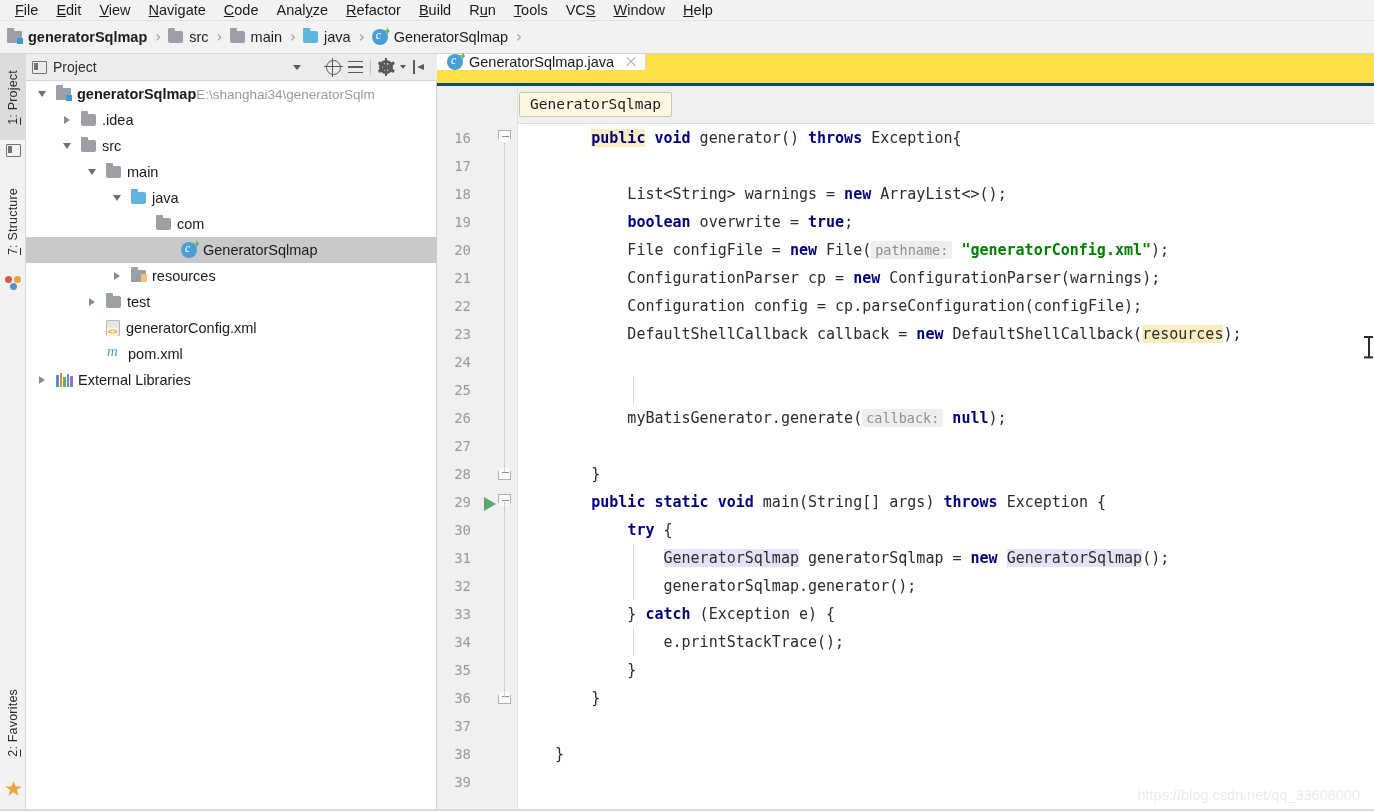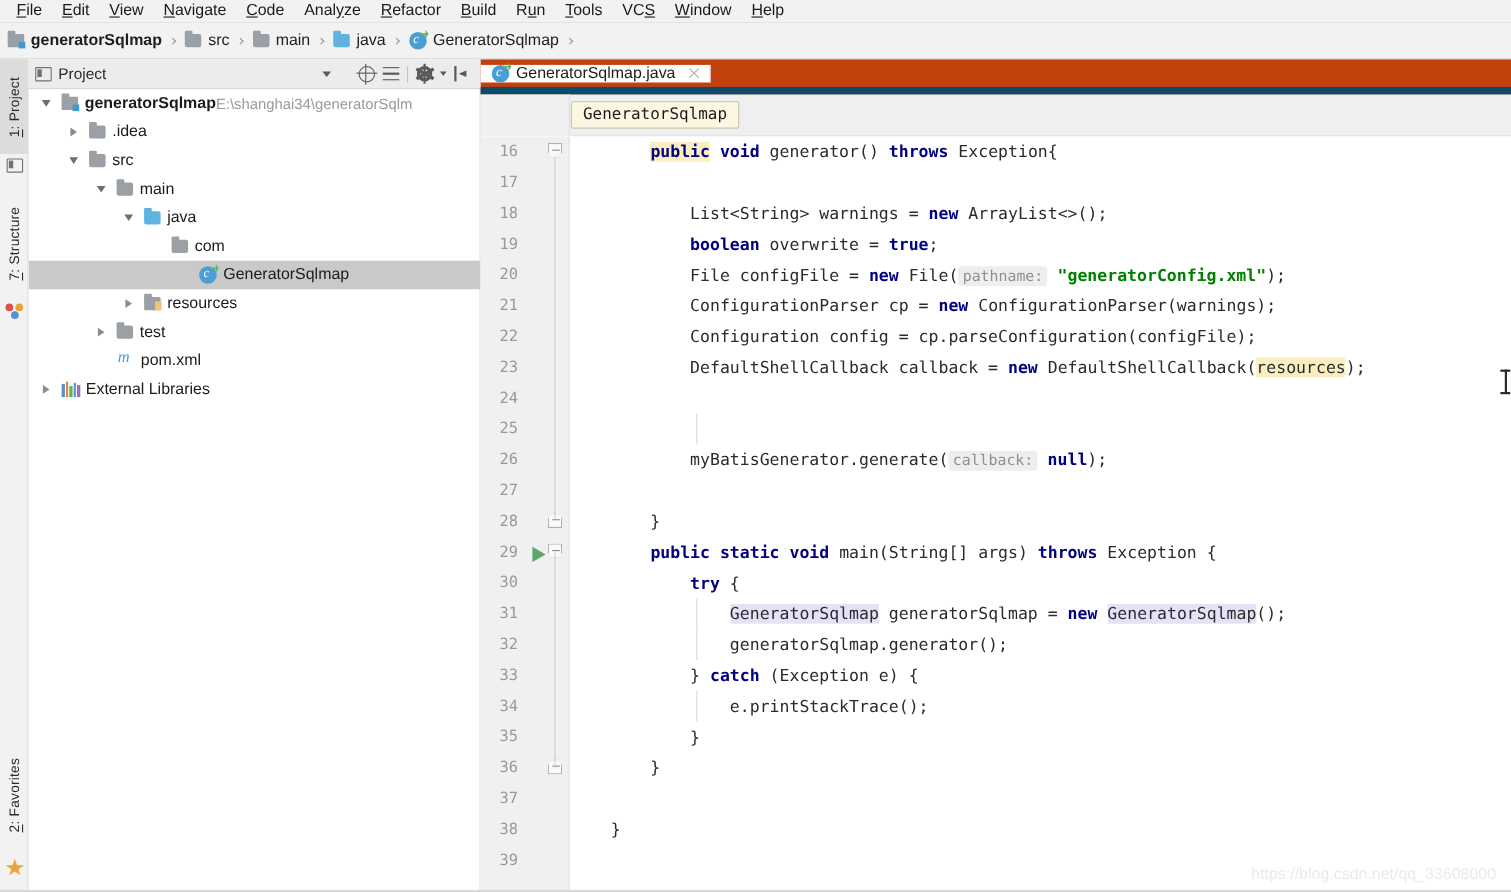--- a/index.html
+++ b/index.html
@@ -204,22 +204,22 @@
   .ic-struct .d2 { left:9px;top:0;  background:#e8a33d; }
   .ic-struct .d3 { left:4.5px;top:7px; background:#5b8fd0; }
 
   
   .editor-area {
     position: absolute; left: 437px; top: 54px; width: 937px; height: 757px;
     background: #ffffff;
   }
   .tabbar {
     position: absolute; left: 0; top: 0; width: 937px; height: 32px;
-    background: #c2410c; border-bottom: 7px solid #0c4a6e;
-    display: flex; align-items: center;
+    background: #fde047; border-bottom: 3px solid #0c4a6e;
+    display: flex; align-items: flex-start;
   }
   .etab {
     background: #ffffff; display: flex; align-items: center;
     padding: 0 7px 0 10px; border-right: 1px solid #d6d6d6;
     font-size: 14.5px; color: #1b1b1b; cursor: default; white-space: nowrap;
   }
   .etab .tabclose {
     margin-left: 10px; width: 14px; height: 14px; position: relative; opacity: .55;
   }
   .etab .tabclose::before, .etab .tabclose::after {
@@ -498,20 +498,26 @@
           <span class="ic ic-res" style="margin-left: 6px;"></span>
           <span class="tlabel">resources</span>
         </div>
         <div class="trow">
           <span style="flex: 0 0 auto; width: 58px; height: 26px;"></span>
           <span class="arrow">
             <i class="tri-right"></i>
           </span>
           <span class="ic ic-folder-gray" style="margin-left: 6px;"></span>
           <span class="tlabel">test</span>
+        </div>
+        <div class="trow">
+          <span style="flex: 0 0 auto; width: 58px; height: 26px;"></span>
+          <span class="arrow"></span>
+          <span class="ic ic-xmlfile" style="margin-left: 6px;"></span>
+          <span class="tlabel">generatorConfig.xml</span>
         </div>
         <div class="trow">
           <span style="flex: 0 0 auto; width: 58px; height: 26px;"></span>
           <span class="arrow"></span>
           <span class="ic ic-maven" style="margin-left: 6px;"></span>
           <span class="tlabel">pom.xml</span>
         </div>
         <div class="trow">
           <span style="flex: 0 0 auto; width: 8px; height: 26px;"></span>
           <span class="arrow">

